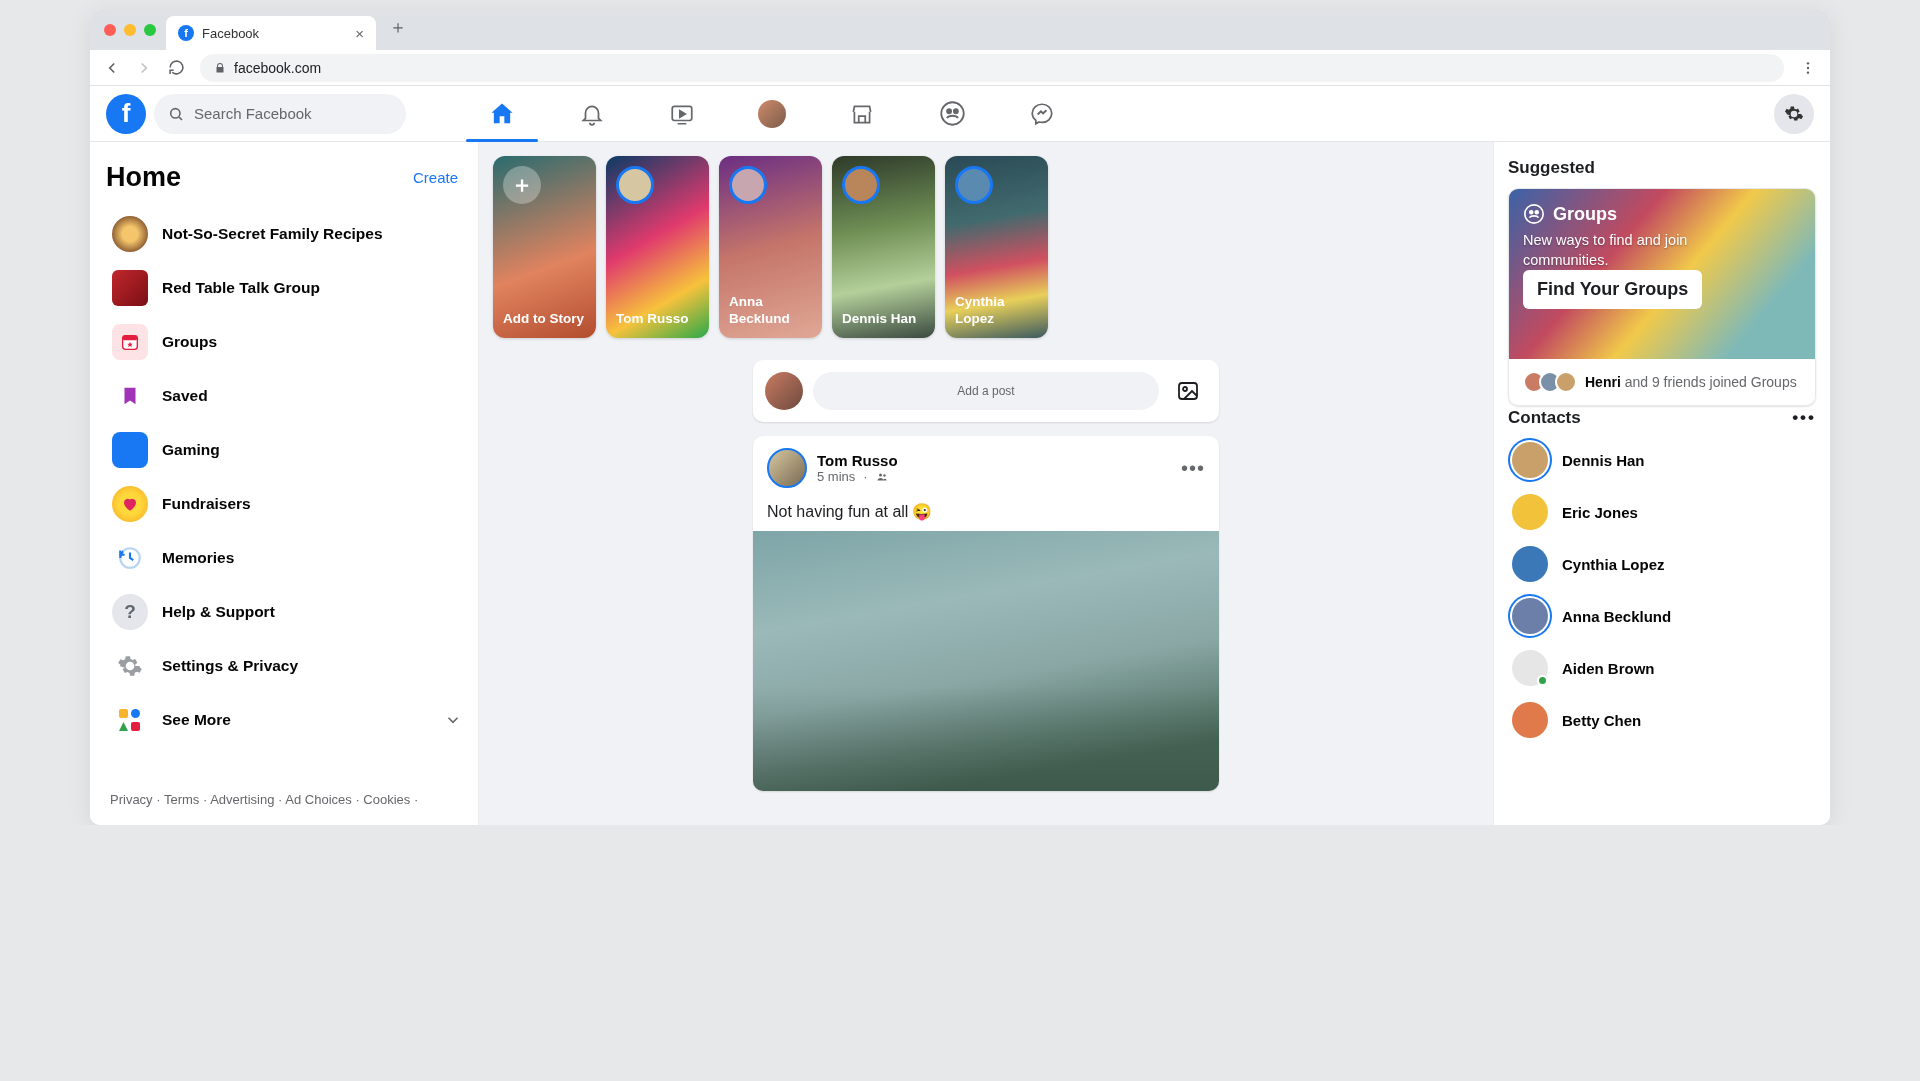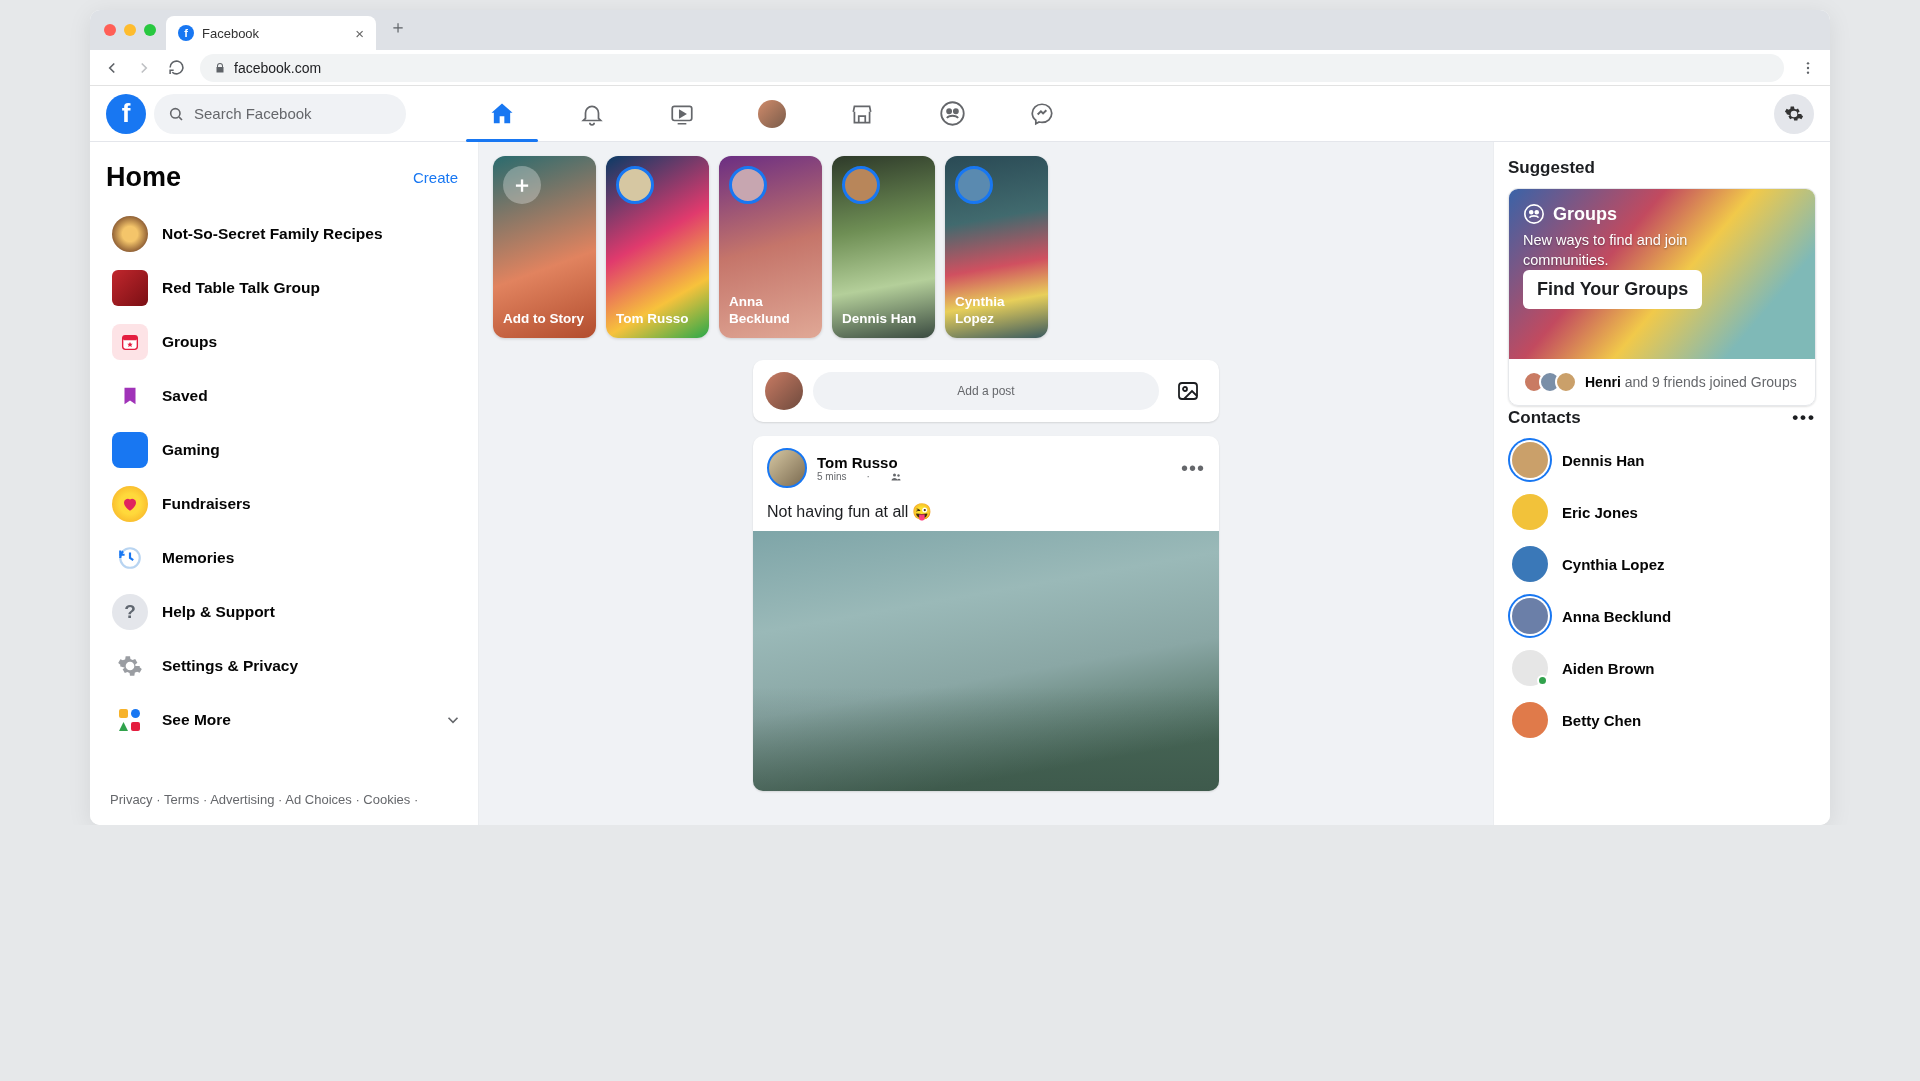--- a/index.html
+++ b/index.html
@@ -54,21 +54,21 @@
   .s3{background:linear-gradient(170deg,#2e3a2a 0%,#6f8f55 40%,#b4cf9a 70%,#3a4a40 100%);}
   .s4{background:linear-gradient(170deg,#2a4a55 0%,#416a6e 35%,#d05060 60%,#e8cf5a 78%,#3a5a60 100%);}
   .composer{margin:22px auto 14px;width:466px;background:#fff;border-radius:10px;padding:12px 12px;display:flex;align-items:center;gap:10px;box-shadow:0 1px 2px rgba(0,0,0,0.12);}
   .composer .me{width:38px;height:38px;border-radius:50%;background:linear-gradient(135deg,#c97b63,#6e4a3d);flex:none;}
   .composer .field{flex:1;height:38px;border-radius:19px;background:#f0f2f5;display:flex;align-items:center;justify-content:center;color:#65676b;font-size:12px;}
   .composer .photo{width:38px;height:38px;border-radius:8px;display:flex;align-items:center;justify-content:center;color:#1c1e21;}
   .post{margin:0 auto;width:466px;background:#fff;border-radius:10px;box-shadow:0 1px 2px rgba(0,0,0,0.12);overflow:hidden;}
   .post-head{display:flex;align-items:center;gap:10px;padding:12px 14px 8px;}
   .post-head .pav{width:40px;height:40px;border-radius:50%;border:2px solid #1877f2;background:linear-gradient(135deg,#d6c7a2,#7a6a50);}
   .post-author{font-weight:700;font-size:15px;color:#050505;}
-  .post-meta{font-size:10px;color:#65676b;display:flex;align-items:center;gap:20px;}
+  .post-meta{font-size:13px;color:#65676b;display:flex;align-items:center;gap:8px;}
   .post-menu{margin-left:auto;color:#65676b;font-size:20px;letter-spacing:1px;}
   .post-text{padding:6px 14px 10px;font-size:16px;color:#1c1e21;}
   .post-img{height:260px;background:
     linear-gradient(rgba(0,0,0,0) 60%, rgba(40,60,50,0.35) 100%),
     linear-gradient(170deg,#7ea5a8 0%,#9ab9b8 30%,#8aa7a5 55%,#4a6a5a 85%);
     position:relative;}
   .right-col{width:336px;background:#fff;padding:14px 14px 0;overflow:hidden;}
   .sugg-title{font-size:17px;font-weight:800;color:#1c1e21;margin:2px 0 10px;}
   .sugg-card{border-radius:10px;overflow:hidden;box-shadow:0 1px 2px rgba(0,0,0,0.12);border:1px solid #e6e8eb;}
   .sugg-hero{height:170px;background:linear-gradient(130deg,#3a63a8 0%,#c24a5f 35%,#f1c94a 55%,#7fb9b7 80%);padding:14px;color:#fff;position:relative;}

